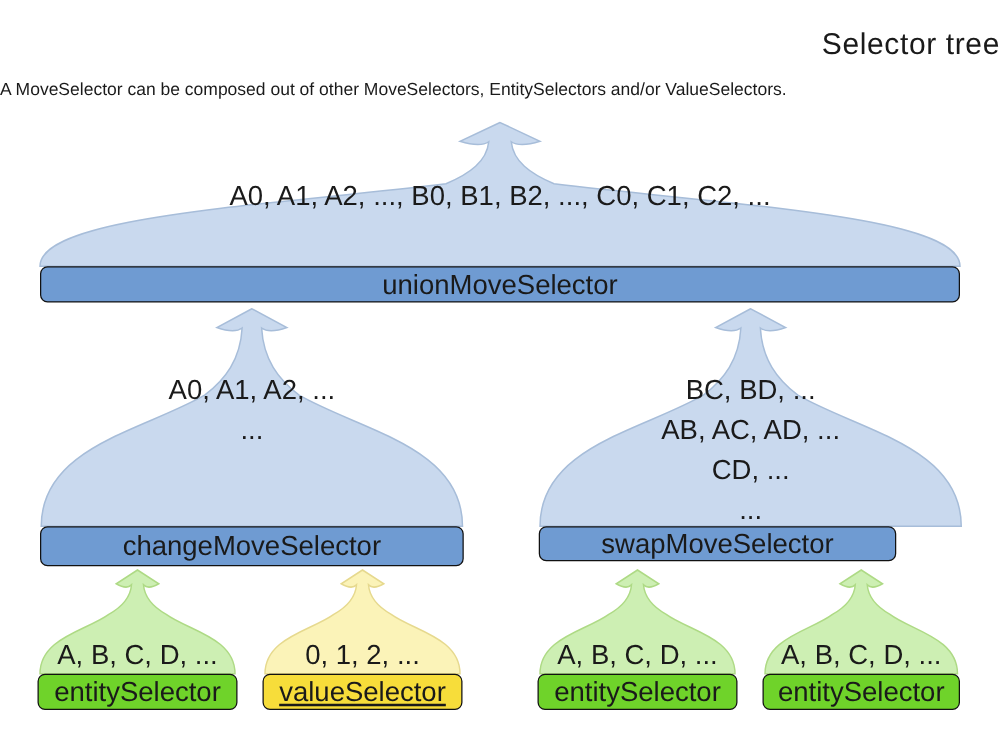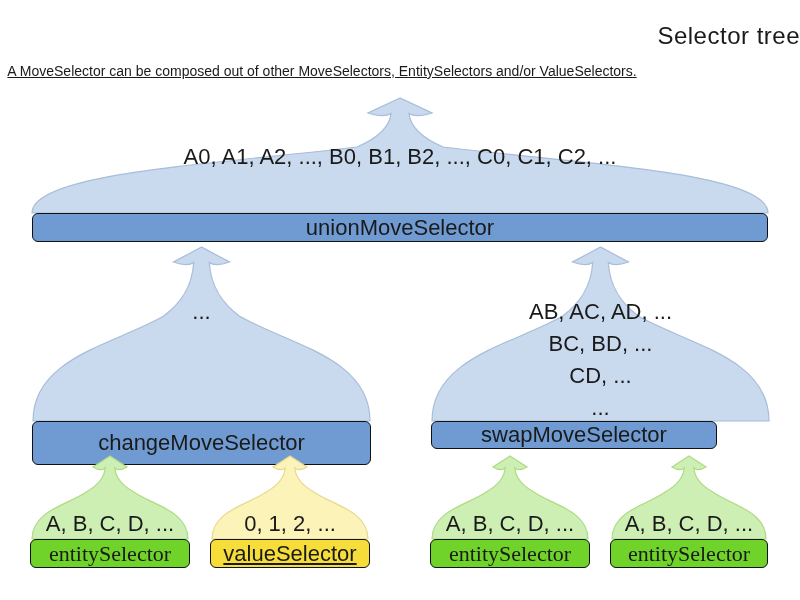--- a/index.html
+++ b/index.html
@@ -6,38 +6,38 @@
   body{
     width:800px;height:600px;background:#ffffff;overflow:hidden;
     font-family:"Liberation Sans",sans-serif;color:#1a1a1a;position:relative;
   }
   .stage{position:absolute;left:0;top:0;width:800px;height:600px;}
   .title{
     position:absolute;left:0;top:22px;width:800px;text-align:right;
     font-size:24px;font-weight:400;letter-spacing:0.5px;
   }
   .subtitle{
-    position:absolute;left:0;top:63px;width:644px;text-align:center;
-    font-size:14px;font-weight:400;text-decoration:underline;
+    position:absolute;left:0;top:63px;width:644px;text-align:left;
+    font-size:14px;font-weight:400;
   }
   .node{position:absolute;left:0;top:0;width:0;height:0;}
   .cloud-svg{position:absolute;display:block;}
   .cloud-text{
     position:absolute;text-align:center;font-size:22px;line-height:33px;
     white-space:nowrap;pointer-events:none;
   }
   .cloud-text.mid{line-height:32px;}
   .cloud-text.small{line-height:31px;}
   .bar{
     position:absolute;display:flex;align-items:center;justify-content:center;
     font-size:22px;border:1.5px solid #111111;border-radius:6px;
     box-sizing:border-box;white-space:nowrap;text-align:center;
   }
   .bar.blue{background:var(--bar-blue,#6f9bd2);}
-  .bar.green{background:var(--bar-green,#6fd32a);font-family:Liberation Serif, serif;}
+  .bar.green{background:var(--bar-green,#6fd32a);}
   .bar.yellow{background:var(--bar-yellow,#f7dd3a);text-decoration:underline;}
   .cloud-fill-blue{fill:var(--cloud-blue,#c9d9ee);stroke:#a7bdd9;stroke-width:1.2;}
   .cloud-fill-green{fill:var(--cloud-green,#cdefb3);stroke:#aeda85;stroke-width:1.2;}
   .cloud-fill-yellow{fill:var(--cloud-yellow,#fbf3b8);stroke:#e6d98e;stroke-width:1.2;}
 </style>
 </head>
 <body>
 
 <div class="stage">
 
@@ -52,32 +52,33 @@
       <div>A0, A1, A2, ..., B0, B1, B2, ..., C0, C1, C2, ...</div>
     </div>
     <div class="bar blue" style="left:32px;top:213px;width:736px;height:29px">unionMoveSelector</div>
   </div>
 
   <div class="node">
     <svg class="cloud-svg" style="left:31px;top:246px" width="341" height="176" viewBox="0 0 341 176">
       <path class="cloud-fill-blue" d="M170.5,1.0 L142.5,16.0 C150.9,19.0 157.9,20.0 162.7,16.4 C161.3,41.4 149.5,57.3 132.7,70.1 C82.9,98.7 2.0,111.4 2.0,175.0 L339.0,175.0 C339.0,111.4 258.1,98.7 208.3,70.1 C191.5,57.3 179.7,41.4 178.3,16.4 C183.1,20.0 190.1,19.0 198.5,16.0 Z"></path>
     </svg>
     <div class="cloud-text mid" style="left:31px;top:296px;width:341px">
+      <div>A0, A1, A2, ...</div>
       <div>...</div>
     </div>
-    <div class="bar blue" style="left:32px;top:421px;width:339px;height:44px">changeMoveSelector</div>
+    <div class="bar blue" style="left:32px;top:421px;width:339px;height:32px">changeMoveSelector</div>
   </div>
 
   <div class="node">
     <svg class="cloud-svg" style="left:430px;top:246px" width="341" height="176" viewBox="0 0 341 176">
       <path class="cloud-fill-blue" d="M170.5,1.0 L142.5,16.0 C150.9,19.0 157.9,20.0 162.7,16.4 C161.3,41.4 149.5,57.3 132.7,70.1 C82.9,98.7 2.0,111.4 2.0,175.0 L339.0,175.0 C339.0,111.4 258.1,98.7 208.3,70.1 C191.5,57.3 179.7,41.4 178.3,16.4 C183.1,20.0 190.1,19.0 198.5,16.0 Z"></path>
     </svg>
     <div class="cloud-text mid" style="left:430px;top:296px;width:341px">
+      <div>BC, BD, ...</div>
       <div>AB, AC, AD, ...</div>
-      <div>BC, BD, ...</div>
       <div>CD, ...</div>
       <div>...</div>
     </div>
     <div class="bar blue" style="left:431px;top:421px;width:286px;height:28px">swapMoveSelector</div>
   </div>
 
   <div class="node">
     <svg class="cloud-svg" style="left:30px;top:455px" width="160" height="85" viewBox="0 0 160 85">
       <path class="cloud-fill-green" d="M80.0,1.0 L63.0,12.0 C68.1,15.0 72.3,16.0 75.2,12.8 C74.4,23.5 67.3,30.7 57.0,36.5 C39.4,49.4 2.0,55.2 2.0,84.0 L158.0,84.0 C158.0,55.2 120.6,49.4 103.0,36.5 C92.8,30.7 85.6,23.5 84.8,12.8 C87.7,16.0 91.9,15.0 97.0,12.0 Z"></path>
     </svg>

